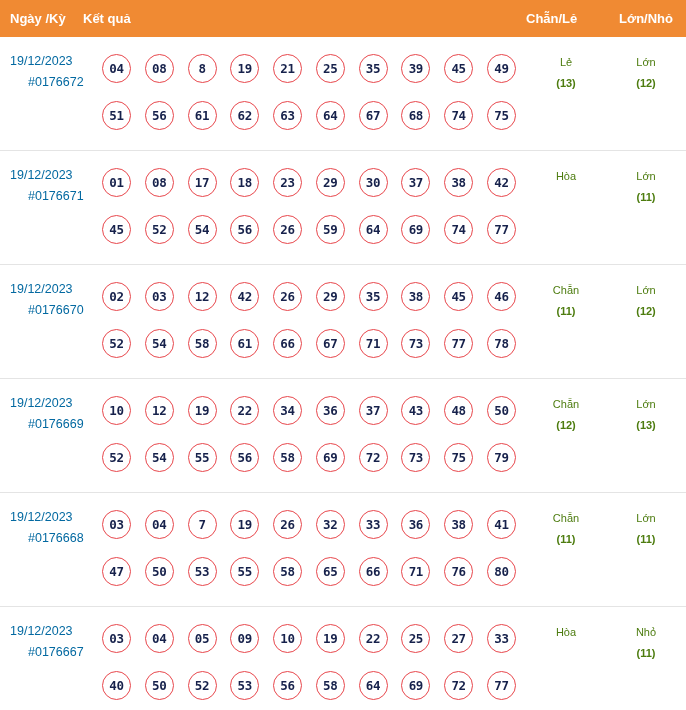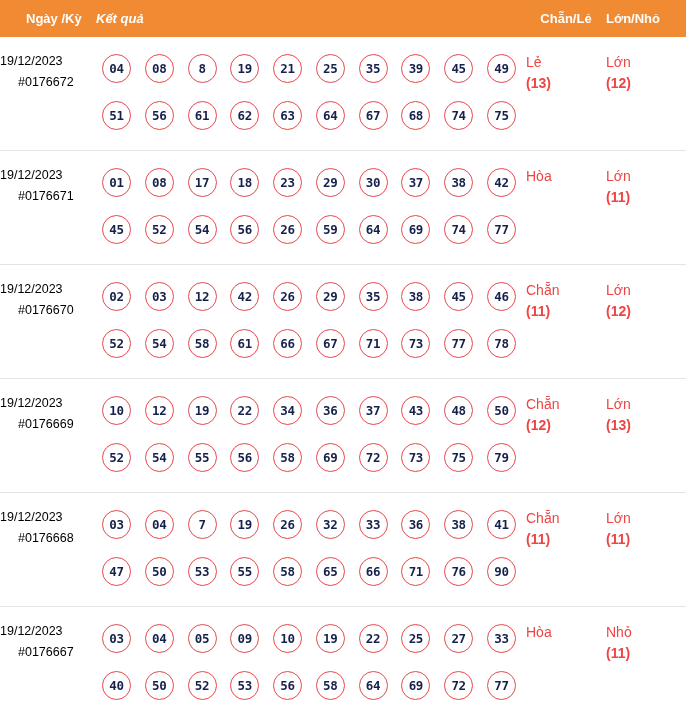--- a/index.html
+++ b/index.html
@@ -23,41 +23,42 @@
   
   .table-header {
     display: flex;
     align-items: center;
     height: 37px;
     background: #F08A33;
     color: #ffffff;
     font-size: 13px;
     font-weight: bold;
   }
-  .th-date   { width: 96px; padding-left: 26px; box-sizing: border-box; }
-  .th-result { flex: 1 1 auto; font-style: italic; }
-  .th-parity { width: 80px; text-align: center; }
-  .th-size   { width: 80px; }
+  .th-date   { width: 83px; padding-left: 10px; box-sizing: border-box; }
+  .th-result { flex: 1 1 auto; }
+  .th-parity { width: 80px; }
+  .th-size   { width: 80px; text-align: center; }
 
   
   .result-row {
     display: flex;
     align-items: flex-start;
     height: 114px;
     box-sizing: border-box;
     border-bottom: 1px solid #e4e4e4;
     background: #ffffff;
   }
   .result-row:last-child { border-bottom: none; }
 
   .cell-date {
     width: 96px;
+    padding-left: 10px;
     padding-top: 14px;
     box-sizing: border-box;
-    color: #000000;
+    color: #0369a1;
     font-size: 12.5px;
     line-height: 21px;
   }
   .cell-date .draw-id { display: block; margin-left: 18px; }
 
   .cell-result {
     flex: 1 1 auto;
     padding-top: 8px;
     padding-left: 6px;
     box-sizing: border-box;
@@ -81,24 +82,25 @@
     font-weight: bold;
     display: flex;
     align-items: center;
     justify-content: center;
     box-sizing: border-box;
     letter-spacing: -0.3px;
   }
 
   .cell-parity, .cell-size {
     width: 80px;
+    text-align: center;
     padding-top: 15px;
     box-sizing: border-box;
-    color: #ef4444;
-    font-size: 14px;
+    color: #4d7c0f;
+    font-size: 11px;
     line-height: 21px;
   }
   .cell-parity .count, .cell-size .count { display: block; font-weight: bold; }
   .cell-parity .count:empty, .cell-size .count:empty { display: none; }
 </style>
 </head>
 <body>
 
 <div class="results-table">
 
@@ -252,21 +254,21 @@
           <div class="ball-line">
             <div class="ball">47</div>
             <div class="ball">50</div>
             <div class="ball">53</div>
             <div class="ball">55</div>
             <div class="ball">58</div>
             <div class="ball">65</div>
             <div class="ball">66</div>
             <div class="ball">71</div>
             <div class="ball">76</div>
-            <div class="ball">90</div>
+            <div class="ball">80</div>
           </div>
         </div>
         <div class="cell-parity"><span>Chẵn</span><span class="count">(11)</span></div>
         <div class="cell-size"><span>Lớn</span><span class="count">(11)</span></div>
       </div>
       <div class="result-row">
         <div class="cell-date"><span>19/12/2023</span><span class="draw-id">#0176667</span></div>
         <div class="cell-result">
           <div class="ball-line">
             <div class="ball">03</div>

